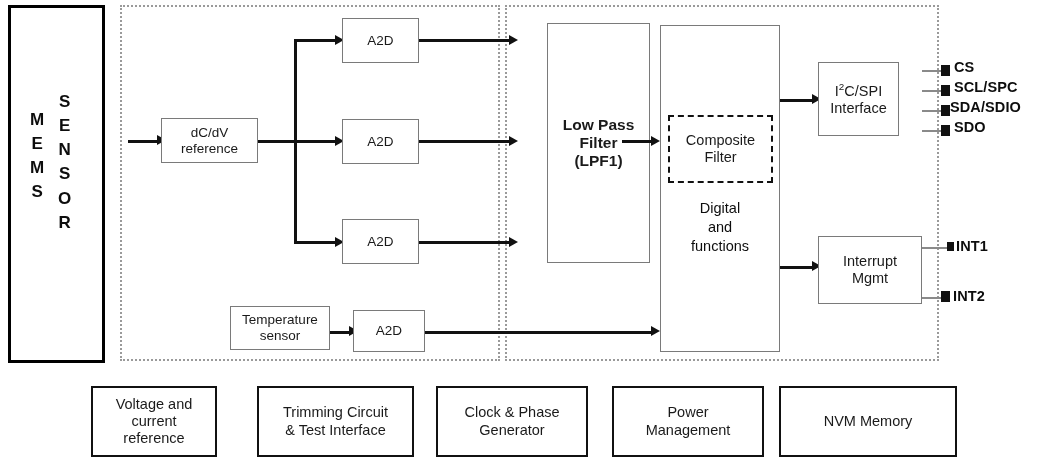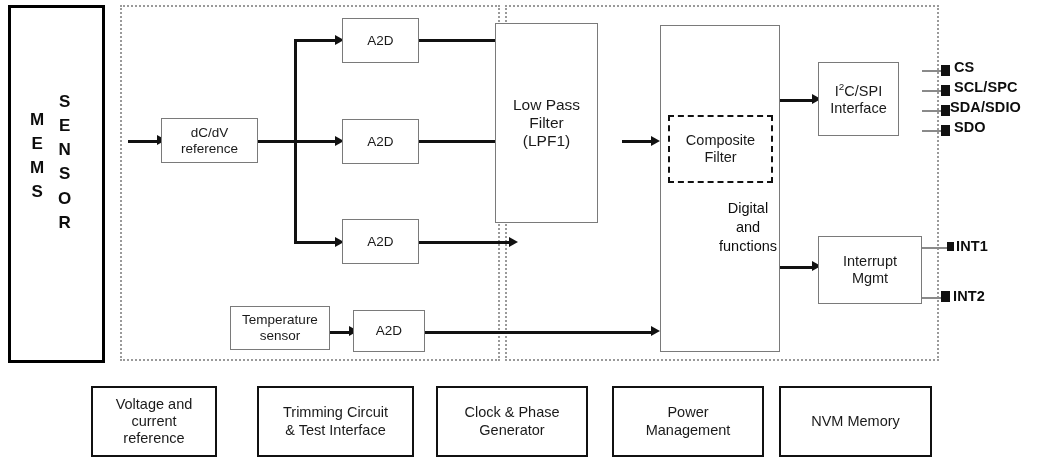--- a/index.html
+++ b/index.html
@@ -10,21 +10,21 @@
   body {
     font-family: "Liberation Sans", sans-serif;
   }
   #diagram {
     position: relative;
     width: 1050px;
     height: 472px;
     background: #ffffff;
     overflow: hidden;
   }
-  .abs { position: absolute; padding-left: 28px; }
+  .abs { position: absolute; }
 
   
   .box {
     position: absolute;
     box-sizing: border-box;
     background: #ffffff;
     border: 1px solid #6e6e6e;
     display: flex;
     align-items: center;
     justify-content: center;
@@ -181,21 +181,21 @@
   </div>
   <div class="hline" style="left:330px; top:331px; width:22px;"></div>
   <div class="arrowhead" style="left:349px; top:326px;"></div>
   <div class="box thin t13" style="left:353px; top:310px; width:72px; height:42px;">
     <span>A2D</span>
   </div>
 
   <div class="hline" style="left:425px; top:331px; width:228px;"></div>
   <div class="arrowhead" style="left:651px; top:326px;"></div>
 
-  <div class="box thin t15" style="left:495px; top:23px; width:103px; height:200px;">
+  <div class="box thin t15" style="left:547px; top:23px; width:103px; height:240px;font-weight:bold;">
     <span style="display:block">
       <span class="stacklines">Low Pass</span>
       <span class="stacklines">Filter</span>
       <span class="stacklines">(LPF1)</span>
     </span>
   </div>
 
   <div class="hline" style="left:622px; top:140px; width:32px;"></div>
   <div class="arrowhead" style="left:651px; top:136px;"></div>
 
@@ -280,19 +280,19 @@
     </span>
   </div>
 
   <div class="box thick t14" style="left:606px; top:386px; width:152px; height:71px;margin-left:6px;">
     <span style="display:block">
       <span class="stacklines">Power</span>
       <span class="stacklines">Management</span>
     </span>
   </div>
 
-  <div class="box thick t14" style="left:779px; top:386px; width:153px; height:71px;">
+  <div class="box thick t14" style="left:779px; top:386px; width:178px; height:71px;">
     <span style="display:block">
       <span class="stacklines">NVM Memory</span>
     </span>
   </div>
 
 </div>
 
 </body></html>

